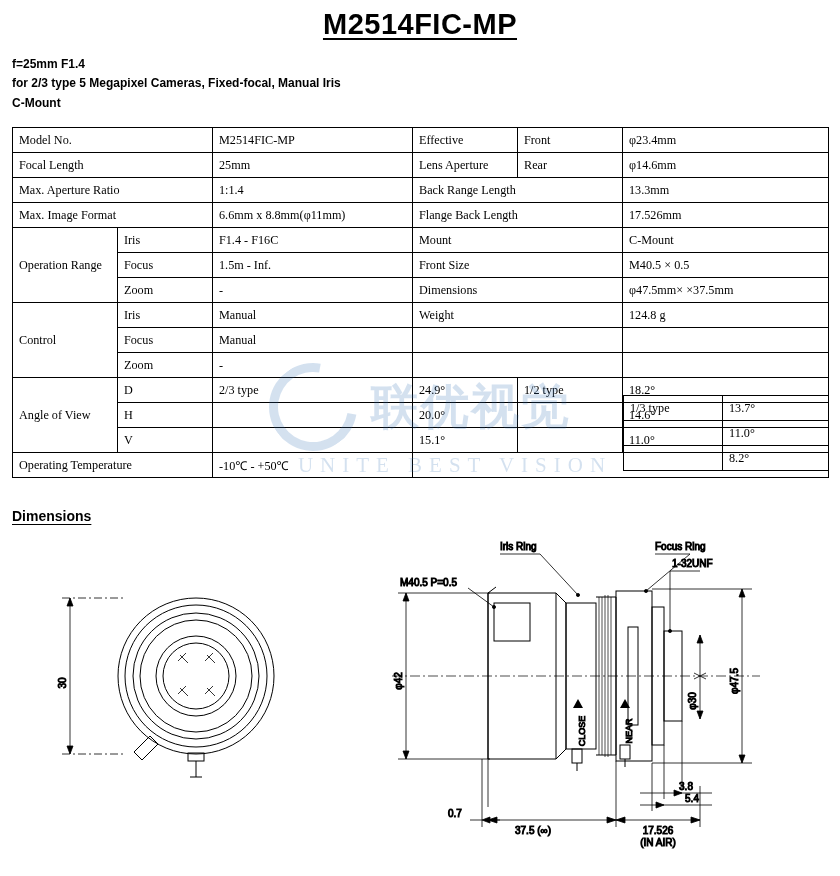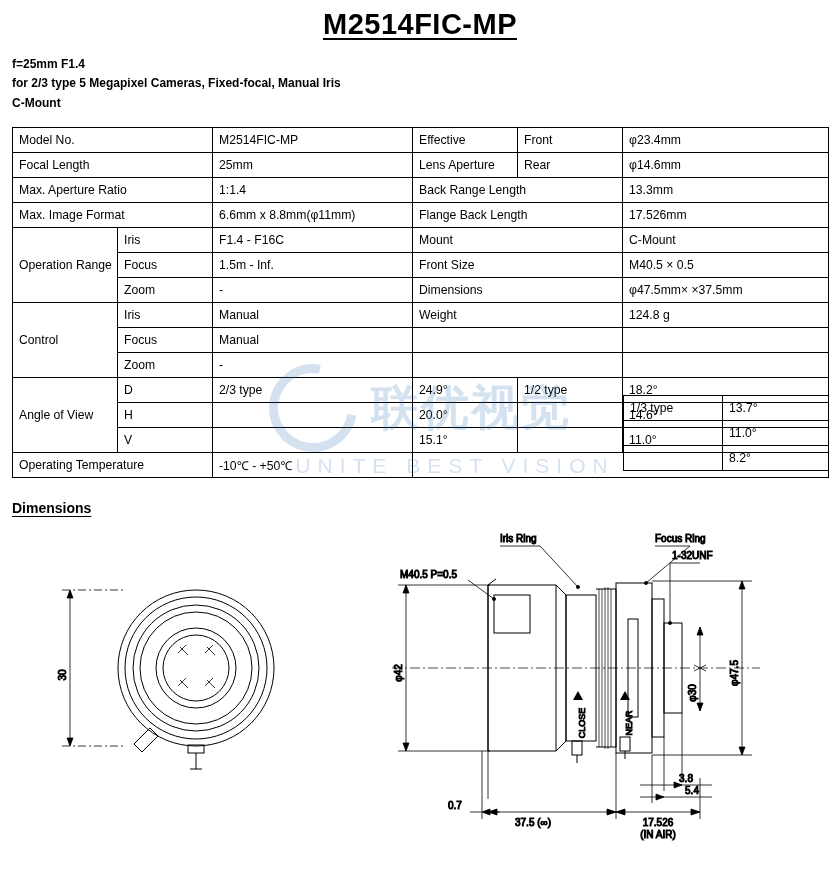--- a/index.html
+++ b/index.html
@@ -32,22 +32,23 @@
   }
   
   .subtitle {
     margin: 14px 0 0 12px;
     font-size: 12px;
     line-height: 1.62;
     font-weight: bold;
   }
   
   .spec-wrap {
-    margin: 14px 12px 0 12px;
+    margin: 14px 12px 8px 12px;
     position: relative;
+    font-family: Liberation Serif, serif;
   }
   table.spec {
     border-collapse: collapse;
     width: 816px;
     font-size: 12.2px;
     table-layout: fixed;
   }
   table.spec td {
     border: 1px solid #000;
     height: 24px;

